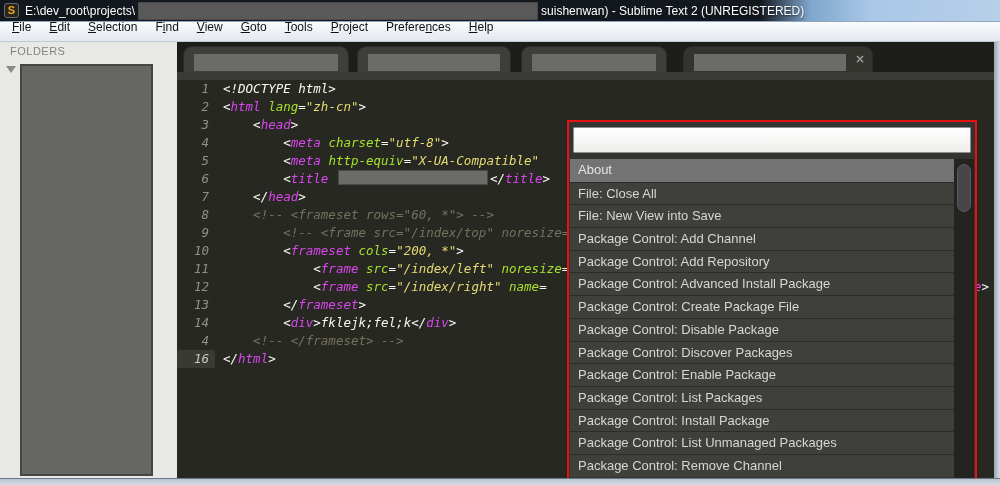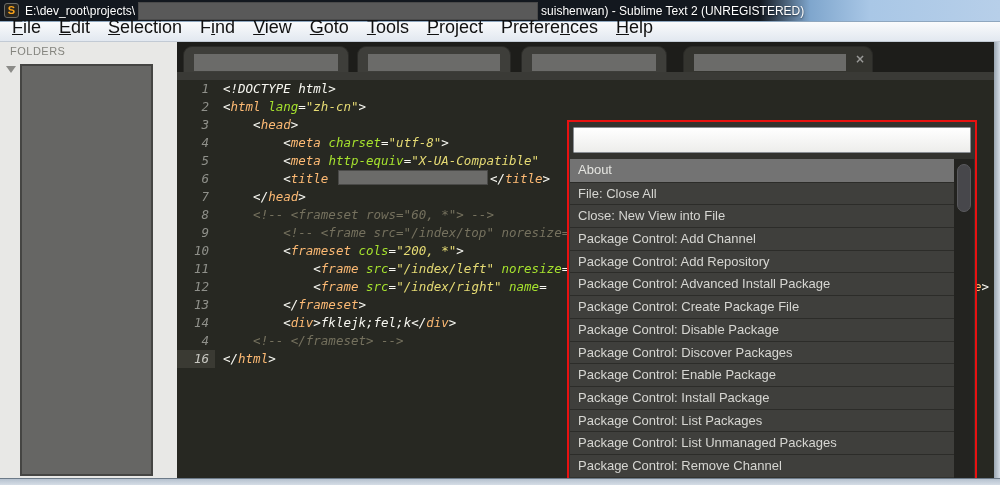--- a/index.html
+++ b/index.html
@@ -20,21 +20,21 @@
     color:#f7a21b; font-size:11px; font-weight:bold; line-height:13px; text-align:center;
   }
   .title-text { color:#fff; font-size:12px; white-space:pre; text-shadow:0 1px 2px rgba(0,0,0,.6);text-align:right; }
   .title-redact { flex:none; width:400px; height:18px; margin:0 3px; background:#595959; border:1px solid #4a4a4a; }
   
   .menubar {
     position:absolute; left:0; top:22px; width:1000px; height:20px;
     background:linear-gradient(#fafbfc,#e2e8f0); border-bottom:1px solid #c2cad4;
     display:flex; align-items:center; padding-left:3px;
   }
-  .menu-item { font-size:18px; color:#111; padding:0 9px; height:28px; line-height:19px; cursor:default; }
+  .menu-item { font-size:12px; color:#111; padding:0 9px; height:28px; line-height:19px; cursor:default; }
   .menu-item .mn { text-decoration:underline; }
   
   .main { position:absolute; left:0; top:42px; width:1000px; height:436px; }
   .sidebar { position:absolute; left:0; top:0; width:177px; height:436px; background:#e8e8e6; }
   .folders-label { position:absolute; left:10px; top:3px; font-size:11px; letter-spacing:.5px; color:#84847e; }
   .tri-icon {
     position:absolute; left:6px; top:24px; width:0; height:0;
     border-left:5px solid transparent; border-right:5px solid transparent; border-top:7px solid #8b8b88;
   }
   .sidebar-redact { position:absolute; left:20px; top:22px; width:133px; height:412px; background:#666664; border:2px solid #454543; }
@@ -45,21 +45,21 @@
   .tab { position:absolute; top:4px; height:26px; background:#3e3e3a; border-radius:9px 9px 0 0; border:1px solid #2a2a27; border-bottom:none; }
   .tab.active { background:#34342f; }
   .tab-redact { position:absolute; left:10px; top:7px; height:17px; background:#6b6b69; }
   .tab-close { position:absolute; right:7px; top:5px; color:#9a9a98; font-size:12px; font-weight:bold; font-family:"DejaVu Sans", sans-serif; }
   
   .code { position:absolute; left:0; top:38px; width:817px; height:398px; font-family:"DejaVu Sans Mono", monospace; font-style:italic; font-size:12.5px; line-height:18px; }
   .code-line { display:flex; height:18px; white-space:pre; }
   .gutter { flex:none; width:38px; text-align:right; padding-right:6px; color:#8f908a; }
   .gutter.cur { background:#3a3a33; color:#c8c8c2; }
   .ltext { flex:none; padding-left:8px; white-space:pre; }
-  .tk-w { color:#f8f8f2; } .tk-p { color:#fdba74; } .tk-g { color:#a6e22e; }
+  .tk-w { color:#f8f8f2; } .tk-p { color:#d946ef; } .tk-g { color:#a6e22e; }
   .tk-y { color:#e6db74; } .tk-c { color:#75715e; } .tk-t { color:#f8f8f2; }
   .code-redact { display:inline-block; width:150px; height:15px; background:#6b6b69; border:1px solid #4a4a48; vertical-align:-2px; margin:0 2px; }
   .line12-tail { position:absolute; left:797px; top:236px; font-family:"DejaVu Sans Mono", monospace; font-style:italic; font-size:12.5px; line-height:18px; white-space:pre; z-index:5; }
   
   .palette {
     position:absolute; left:567px; top:78px; width:410px; height:400px; z-index:10;
     background:#33332f; border:2px solid #e81111; overflow:hidden;
   }
   .palette-input {
     position:absolute; left:4px; top:5px; width:398px; height:26px;
@@ -149,30 +149,30 @@
           <div class="code-line"><span class="gutter cur">16</span><span class="ltext"><span class="tk-w">&lt;/</span><span class="tk-p">html</span><span class="tk-w">&gt;</span></span></div>
         </div>
       <span class="line12-tail"><span class="tk-p">e</span><span class="tk-w">&gt;</span></span>
     </div>
 
     <div class="palette">
       <input class="palette-input" type="text" value="" style="">
       <div class="palette-list">
           <div class="palette-item selected">About</div>
           <div class="palette-item">File: Close All</div>
-          <div class="palette-item">Close: New View into File</div>
+          <div class="palette-item">File: New View into Save</div>
           <div class="palette-item">Package Control: Add Channel</div>
           <div class="palette-item">Package Control: Add Repository</div>
           <div class="palette-item">Package Control: Advanced Install Package</div>
           <div class="palette-item">Package Control: Create Package File</div>
           <div class="palette-item">Package Control: Disable Package</div>
           <div class="palette-item">Package Control: Discover Packages</div>
           <div class="palette-item">Package Control: Enable Package</div>
+          <div class="palette-item">Package Control: List Packages</div>
           <div class="palette-item">Package Control: Install Package</div>
-          <div class="palette-item">Package Control: List Packages</div>
           <div class="palette-item">Package Control: List Unmanaged Packages</div>
           <div class="palette-item">Package Control: Remove Channel</div>
         </div>
       <div class="palette-scroll">
         <div class="palette-thumb"></div>
       </div>
     </div>
 
   </div>
 

